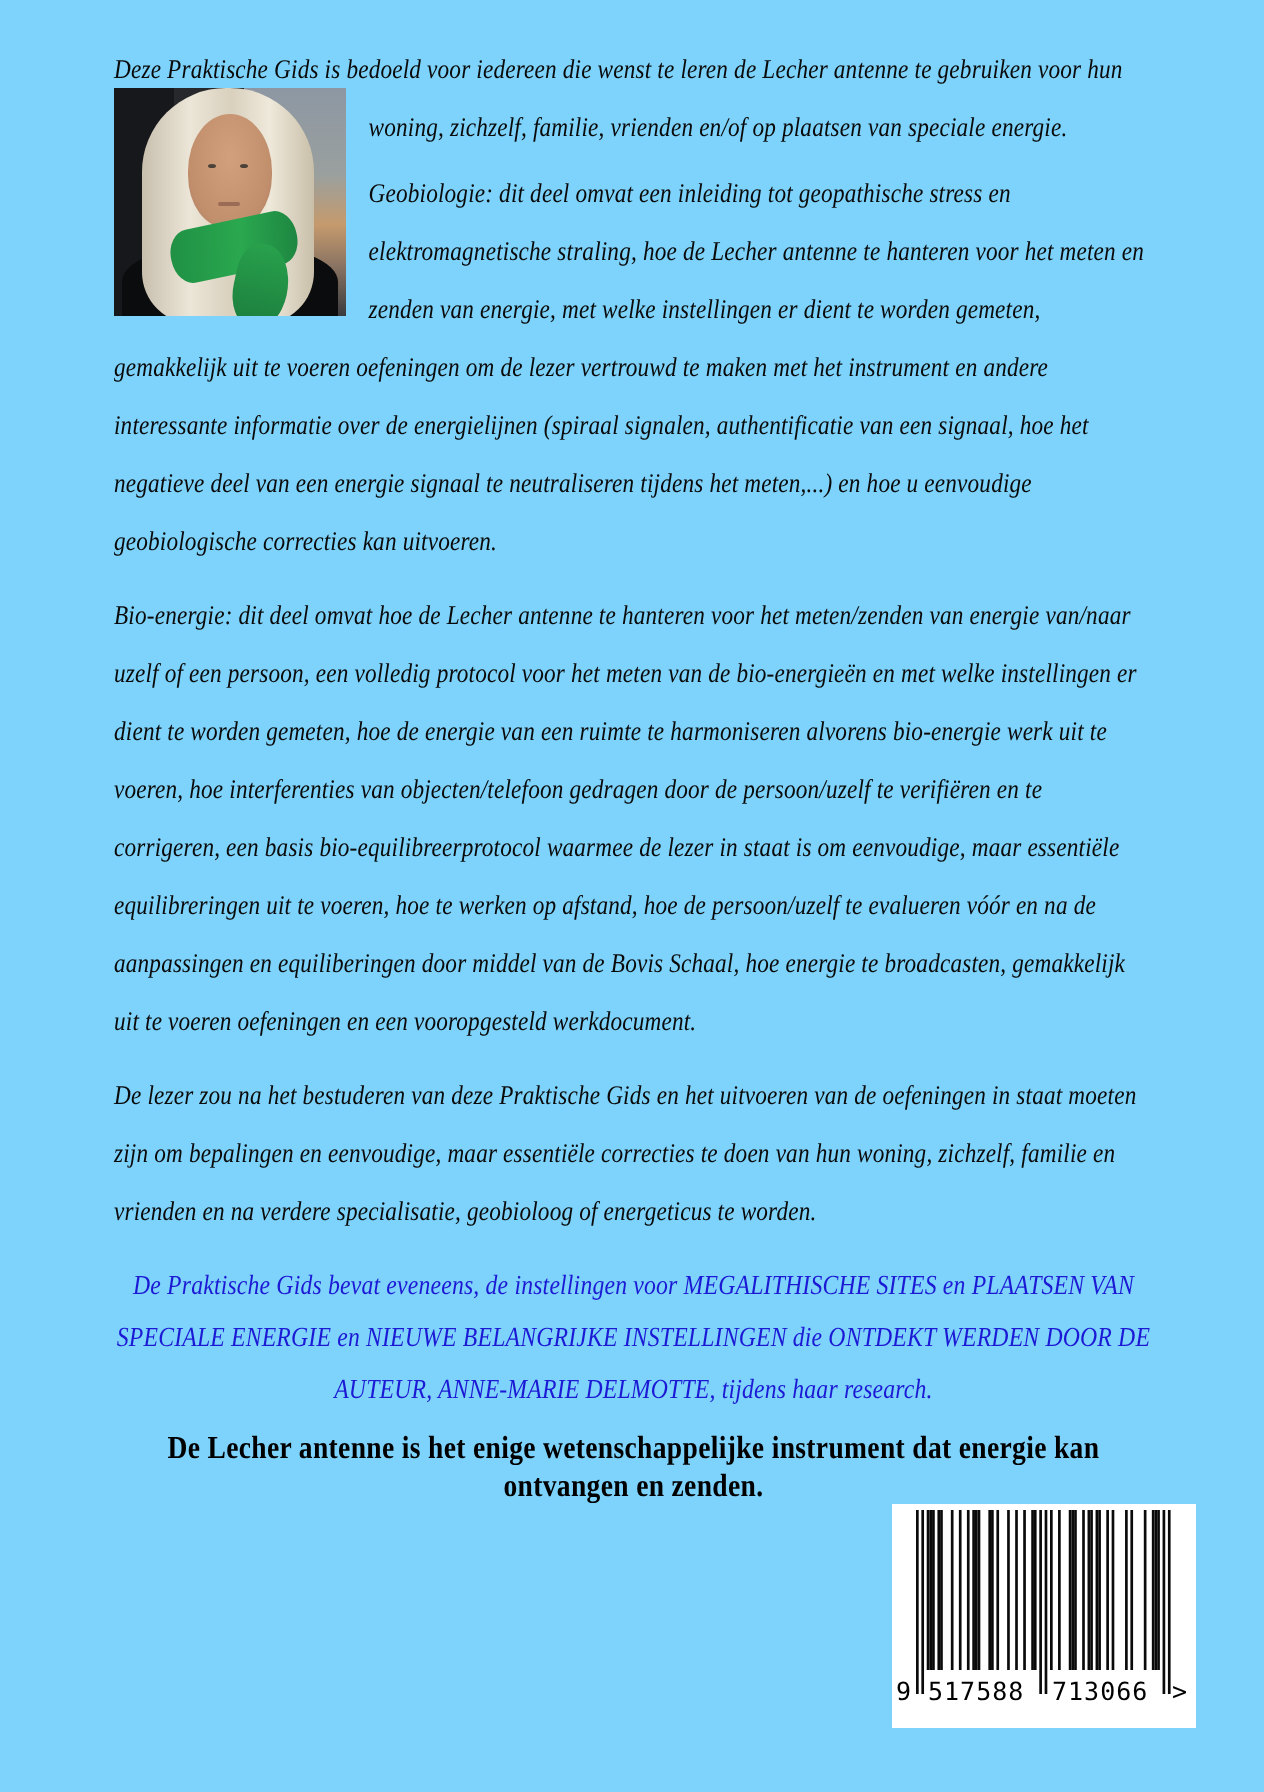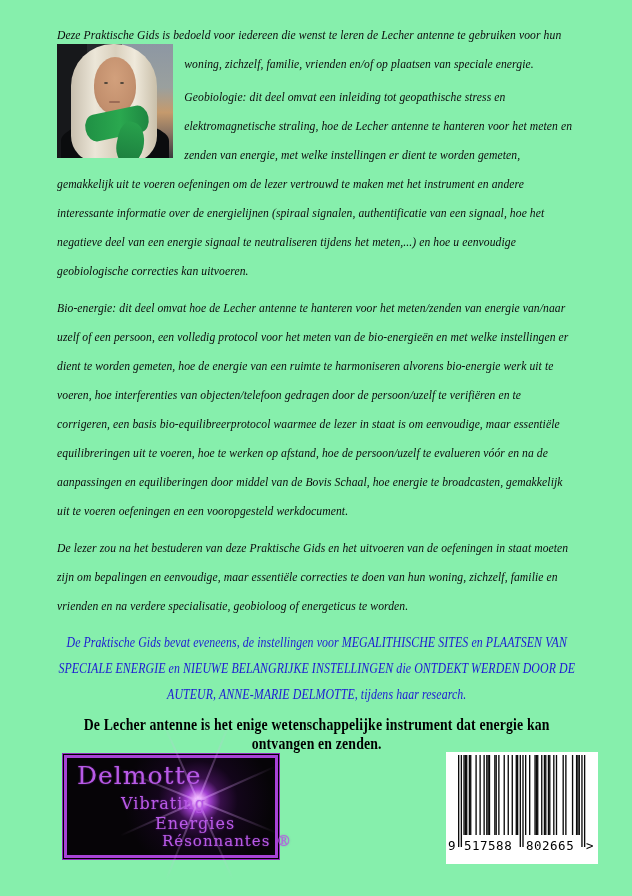--- a/index.html
+++ b/index.html
@@ -1,17 +1,17 @@
 <!DOCTYPE html>
 <html><head>
 <meta charset="utf-8">
 <style>
   html,body { margin:0; padding:0; background:#ffffff; }
   .page {
-    position:relative; width:632px; height:896px; background:#86efac;
+    position:relative; width:632px; height:896px; background:#7dd3fc;
     font-family:"Liberation Serif", serif; overflow:hidden;
   }
 
   
   .body-wrap { position:absolute; left:57px; top:20px; width:520px; }
   .body-inner {
     width:604px; transform:scaleX(0.86); transform-origin:0 0;
     font-style:italic; font-size:13.5px; line-height:29px; color:#0a0a0a;
     letter-spacing:0.1px;
   }
@@ -112,31 +112,20 @@
       <div class="photo-spacer"></div>
       <p>woning, zichzelf, familie, vrienden en/of op plaatsen van speciale energie.</p>
       <p class="p-geo">Geobiologie: dit deel omvat een inleiding tot geopathische stress en elektromagnetische straling, hoe de Lecher antenne te hanteren voor het meten en zenden van energie, met welke instellingen er dient te worden gemeten, gemakkelijk uit te voeren oefeningen om de lezer vertrouwd te maken met het instrument en andere interessante informatie over de energielijnen (spiraal signalen, authentificatie van een signaal, hoe het negatieve deel van een energie signaal te neutraliseren tijdens het meten,...) en hoe u eenvoudige geobiologische correcties kan uitvoeren.</p>
       <p class="p-std">Bio-energie: dit deel omvat hoe de Lecher antenne te hanteren voor het meten/zenden van energie van/naar uzelf of een persoon, een volledig protocol voor het meten van de bio-energieën en met welke instellingen er dient te worden gemeten, hoe de energie van een ruimte te harmoniseren alvorens bio-energie werk uit te voeren, hoe interferenties van objecten/telefoon gedragen door de persoon/uzelf te verifiëren en te corrigeren, een basis bio-equilibreerprotocol waarmee de lezer in staat is om eenvoudige, maar essentiële equilibreringen uit te voeren, hoe te werken op afstand, hoe de persoon/uzelf te evalueren vóór en na de aanpassingen en equiliberingen door middel van de Bovis Schaal, hoe energie te broadcasten, gemakkelijk uit te voeren oefeningen en een vooropgesteld werkdocument.</p>
       <p class="p-std">De lezer zou na het bestuderen van deze Praktische Gids en het uitvoeren van de oefeningen in staat moeten zijn om bepalingen en eenvoudige, maar essentiële correcties te doen van hun woning, zichzelf, familie en vrienden en na verdere specialisatie, geobioloog of energeticus te worden.</p>
       <p class="note-blue">De Praktische Gids bevat eveneens, de instellingen voor MEGALITHISCHE SITES en PLAATSEN VAN SPECIALE ENERGIE en NIEUWE BELANGRIJKE INSTELLINGEN die ONTDEKT WERDEN DOOR DE AUTEUR, ANNE-MARIE DELMOTTE, tijdens haar research.</p>
       <p class="tagline">De Lecher antenne is het enige wetenschappelijke instrument dat energie kan ontvangen en zenden.</p>
     </div>
   </div>
 
-  <div class="logo-box">
-    <div class="flare"></div>
-    <div class="ray r1"></div>
-    <div class="ray r2"></div>
-    <div class="ray r3"></div>
-    <div class="ray r4"></div>
-    <div class="logo-line logo-l1">Delmotte</div>
-    <div class="logo-line logo-l2">Vibrating</div>
-    <div class="logo-line logo-l3">Energies</div>
-    <div class="logo-line logo-l4">Résonnantes ®</div>
-  </div>
 
 
   <div class="barcode">
     <svg id="bars" width="152" height="112">
         <rect x="12.00" y="3" width="1.34" height="92" fill="#0a0a0a"></rect>
         <rect x="14.68" y="3" width="1.34" height="92" fill="#0a0a0a"></rect>
         <rect x="17.36" y="3" width="1.34" height="80" fill="#0a0a0a"></rect>
         <rect x="18.70" y="3" width="1.34" height="80" fill="#0a0a0a"></rect>
         <rect x="20.04" y="3" width="1.34" height="80" fill="#0a0a0a"></rect>
         <rect x="22.72" y="3" width="1.34" height="80" fill="#0a0a0a"></rect>
@@ -173,17 +162,17 @@
         <rect x="119.20" y="3" width="1.34" height="80" fill="#0a0a0a"></rect>
         <rect x="125.90" y="3" width="1.34" height="80" fill="#0a0a0a"></rect>
         <rect x="129.92" y="3" width="1.34" height="80" fill="#0a0a0a"></rect>
         <rect x="131.26" y="3" width="1.34" height="80" fill="#0a0a0a"></rect>
         <rect x="132.60" y="3" width="1.34" height="80" fill="#0a0a0a"></rect>
         <rect x="135.28" y="3" width="1.34" height="92" fill="#0a0a0a"></rect>
         <rect x="137.96" y="3" width="1.34" height="92" fill="#0a0a0a"></rect>
       </svg>
     <span class="bc-digit bc-first">9</span>
     <span class="bc-digit bc-g1">517588</span>
-    <span class="bc-digit bc-g2">802665</span>
+    <span class="bc-digit bc-g2">713066</span>
     <span class="bc-digit bc-trail">&gt;</span>
   </div>
 
 </div>
 
 </body></html>

